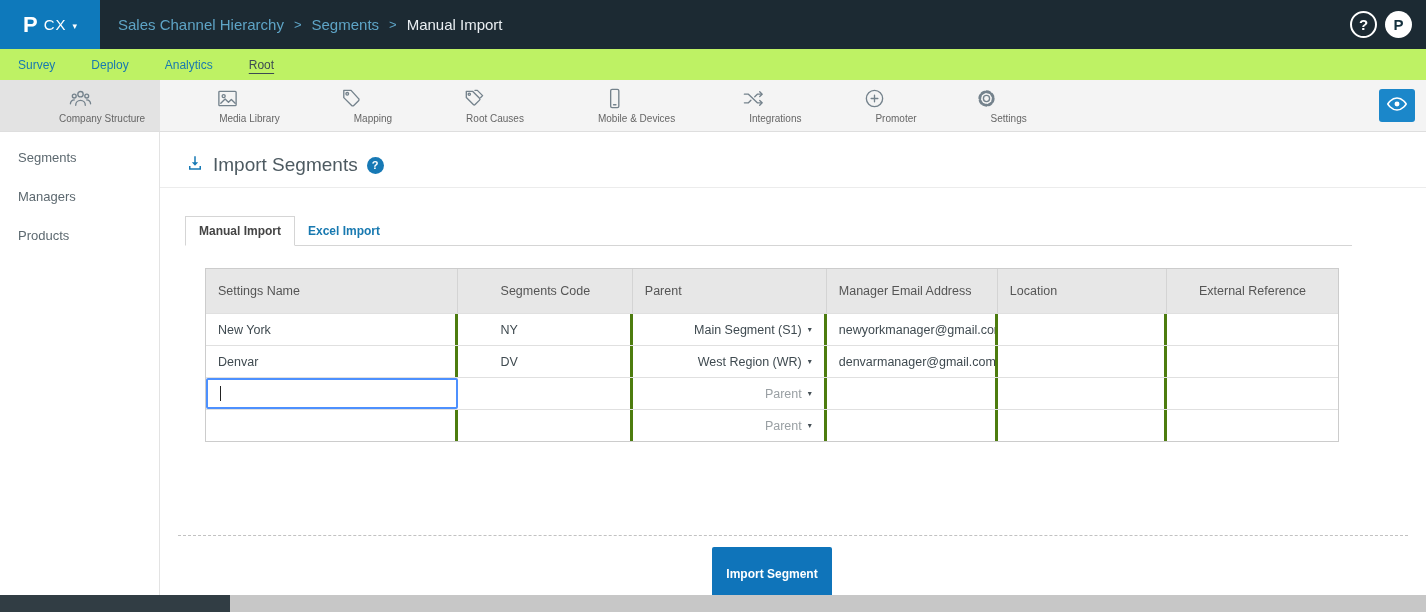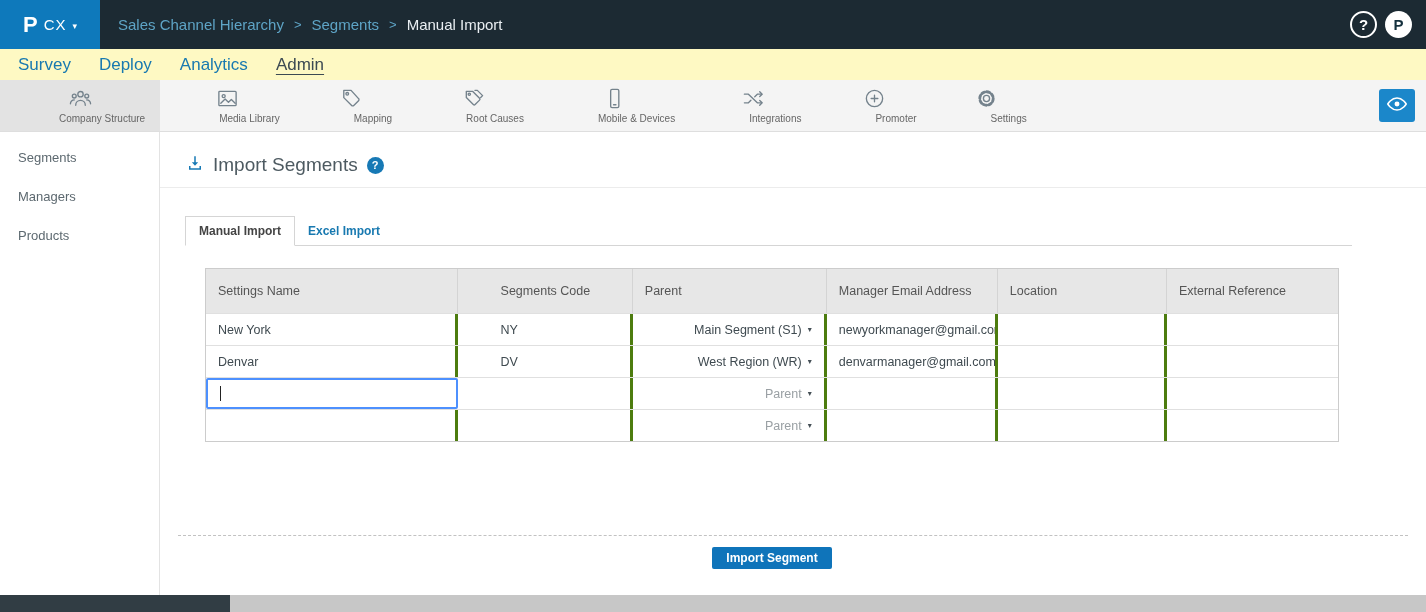--- a/index.html
+++ b/index.html
@@ -18,21 +18,21 @@
   .breadcrumb { margin-left:18px; font-size:15px; color:#5ea4c6; display:flex; gap:10px; align-items:center; }
   .crumb { cursor:pointer; }
   .crumb.current { color:#e9eef2; cursor:default; }
   .crumb-sep { color:#5ea4c6; font-size:13px; }
   .topbar-right { margin-left:auto; margin-right:14px; display:flex; gap:8px; align-items:center; }
   .help-circle { width:27px; height:27px; border:2px solid #fff; border-radius:50%;
     color:#fff; font-weight:bold; font-size:15px; display:flex; align-items:center; justify-content:center; cursor:pointer; }
   .avatar-circle { width:27px; height:27px; background:#fff; border-radius:50%;
     color:#14303d; font-weight:bold; font-size:15px; display:flex; align-items:center; justify-content:center; cursor:pointer; }
   
-  .navrow { height:31px; background:#fef9c3; display:flex; align-items:center; padding-left:18px; gap:28px; font-size:17px; }
+  .navrow { height:31px; background:#bef264; display:flex; align-items:center; padding-left:18px; gap:36px; font-size:12px; }
   .nav-item { color:#1879b0; cursor:pointer; }
   .nav-item.active { color:#3c4a52; text-decoration:underline; text-underline-offset:4px; }
   
   .toolbar { height:52px; background:#f4f4f4; border-bottom:1px solid #dedede; display:flex; align-items:stretch; position:relative; }
   .tool-item { padding:0 15px; display:flex; flex-direction:column; align-items:center; justify-content:center; gap:3px; cursor:pointer; }
   .tool-item.active { background:#e3e3e3; }
   .tool-item svg { display:block; }
   .tool-label { font-size:10px; color:#666; white-space:nowrap;margin-left:44px; }
   .eye-btn { position:absolute; right:11px; top:9px; width:36px; height:33px; background:#1b87ca;
     border:none; border-radius:3px; display:flex; align-items:center; justify-content:center; cursor:pointer; }
@@ -52,31 +52,31 @@
   .tab.inactive { color:#1879b0; }
   
   .table { margin:22px 0 0 45px; width:1134px; border:1px solid #ccc; font-size:12.5px; }
   .thead { display:flex; background:#e7e7e7; }
   .th { padding:15px 12px; color:#555; border-right:1px solid #d4d4d4; white-space:nowrap; overflow:hidden; }
   .th:last-child { border-right:none; }
   .tr { display:flex; border-top:1px solid #e0e0e0; height:32px; }
   .td { border-right:3px solid #4d7c0f; padding:0 12px; display:flex; align-items:center;
     color:#3f4a50; overflow:hidden; white-space:nowrap; cursor:text; }
   .td:last-child { border-right:none; }
-  .c0 { width:253px; } .c1 { width:176px;padding-left:43px; } .c2 { width:195px; } .c3 { width:172px; } .c4 { width:170px; } .c5 { width:172px; }
+  .c0 { width:253px; } .c1 { width:176px;padding-left:43px; } .c2 { width:195px; } .c3 { width:172px; } .c4 { width:170px; } .c5 { width:172px;text-align:center; }
   .parent-cell { justify-content:flex-end; cursor:pointer; }
   .caret-down { font-size:8px; color:#454f56; margin-left:6px; flex-shrink:0; }
   .placeholder { color:#9aa0a4; }
   .focused-cell { border:2px solid #4d90fe; border-radius:2px; }
   .text-caret { width:1px; height:15px; background:#222; display:inline-block; }
   
   .dashed-divider { border-top:1px dashed #c2c2c2; margin:93px 18px 0 18px; }
   .btn-row { width:1134px; margin-left:45px; text-align:center; margin-top:11px; }
   .import-btn { background:#0f74ba; color:#fff; font-weight:bold; font-size:12px;
-    border:none; border-radius:2px; padding:4px 14px; cursor:pointer; font-family:"Liberation Sans", sans-serif; }
+    border:none; border-radius:2px; padding:20px 14px; cursor:pointer; font-family:"Liberation Sans", sans-serif; }
   
   .footer { height:17px; display:flex; }
   .footer-dark { width:230px; background:#313d44; }
   .footer-gray { flex:1; background:#c7c7c7; }
 </style>
 </head>
 <body>
 
 <div class="topbar">
   <div class="logo-area">
@@ -94,21 +94,21 @@
   <div class="topbar-right">
     <div class="help-circle">?</div>
     <div class="avatar-circle">P</div>
   </div>
 </div>
 
 <div class="navrow">
   <span class="nav-item">Survey</span>
   <span class="nav-item">Deploy</span>
   <span class="nav-item">Analytics</span>
-  <span class="nav-item active">Admin</span>
+  <span class="nav-item active">Root</span>
 </div>
 
 <div class="toolbar">
 
   <div class="tool-item active">
     <span>
       <svg width="23" height="23" viewBox="0 0 24 24" fill="none" stroke="#74828c" stroke-width="1.4" stroke-linecap="round" stroke-linejoin="round">
         <circle cx="12" cy="7.5" r="2.8"></circle>
           <path d="M7 19c0-2.8 2.2-5 5-5s5 2.2 5 5"></path>
         <circle cx="5.5" cy="9.5" r="2"></circle>

